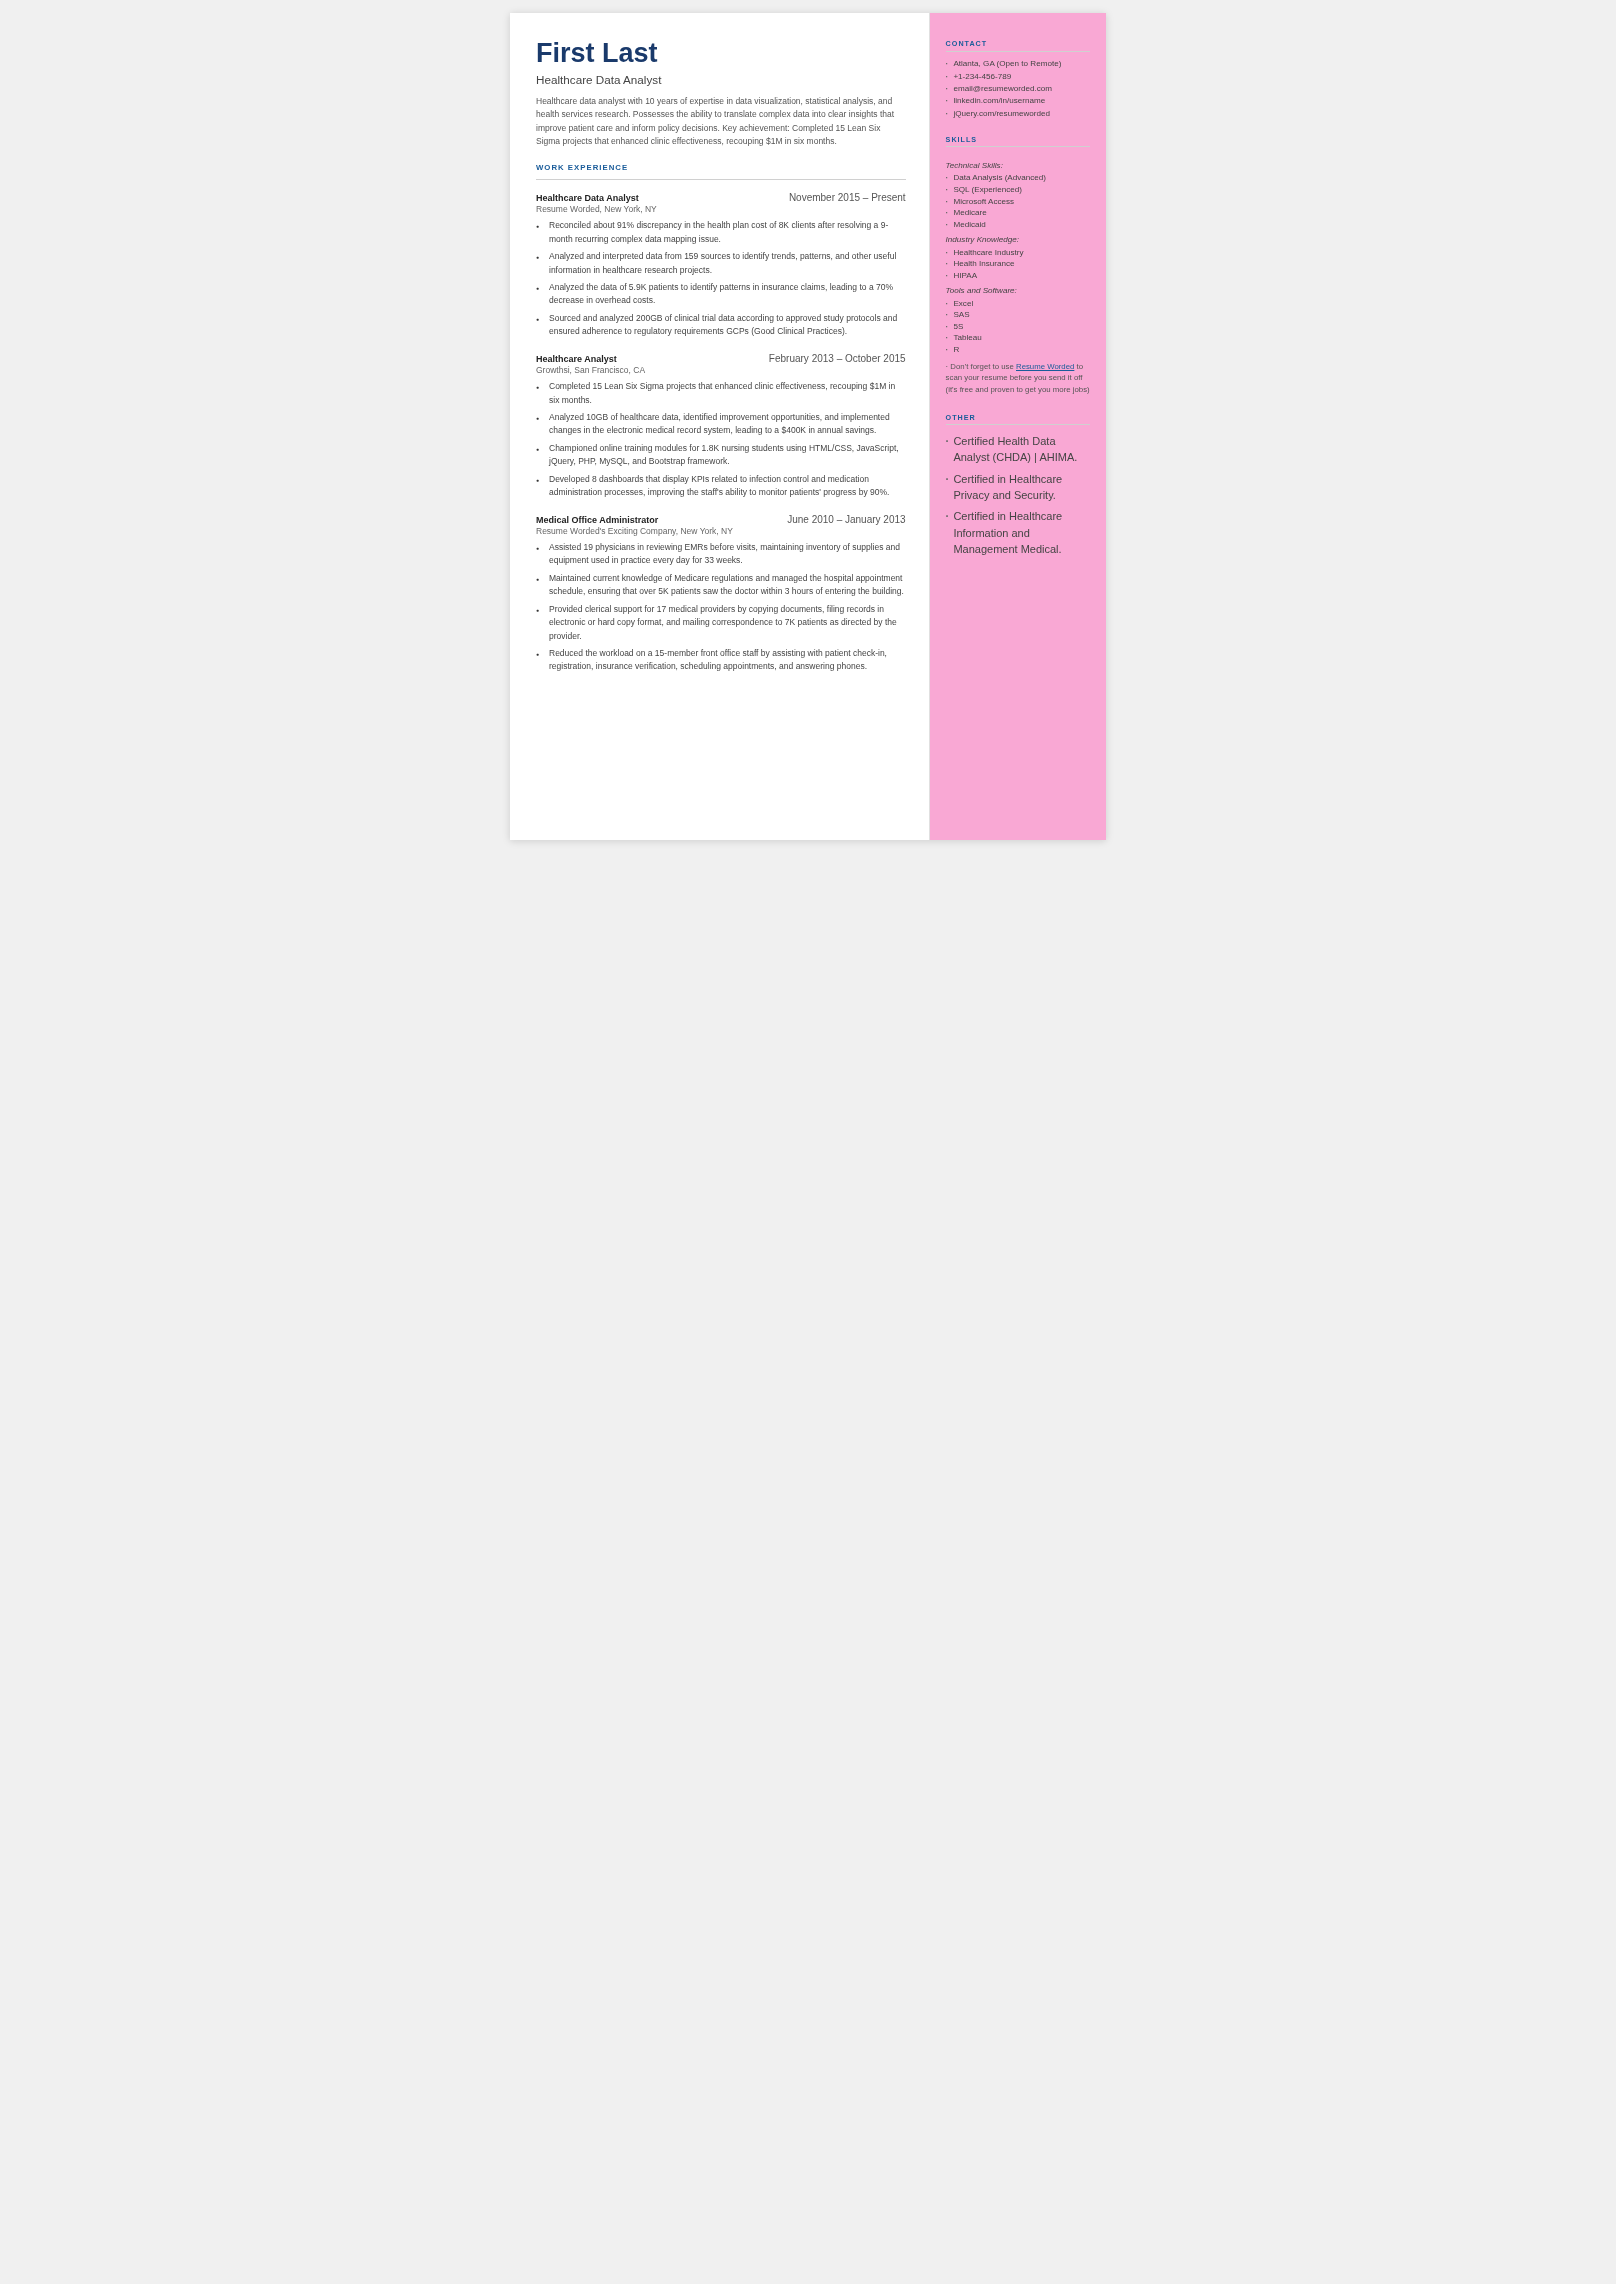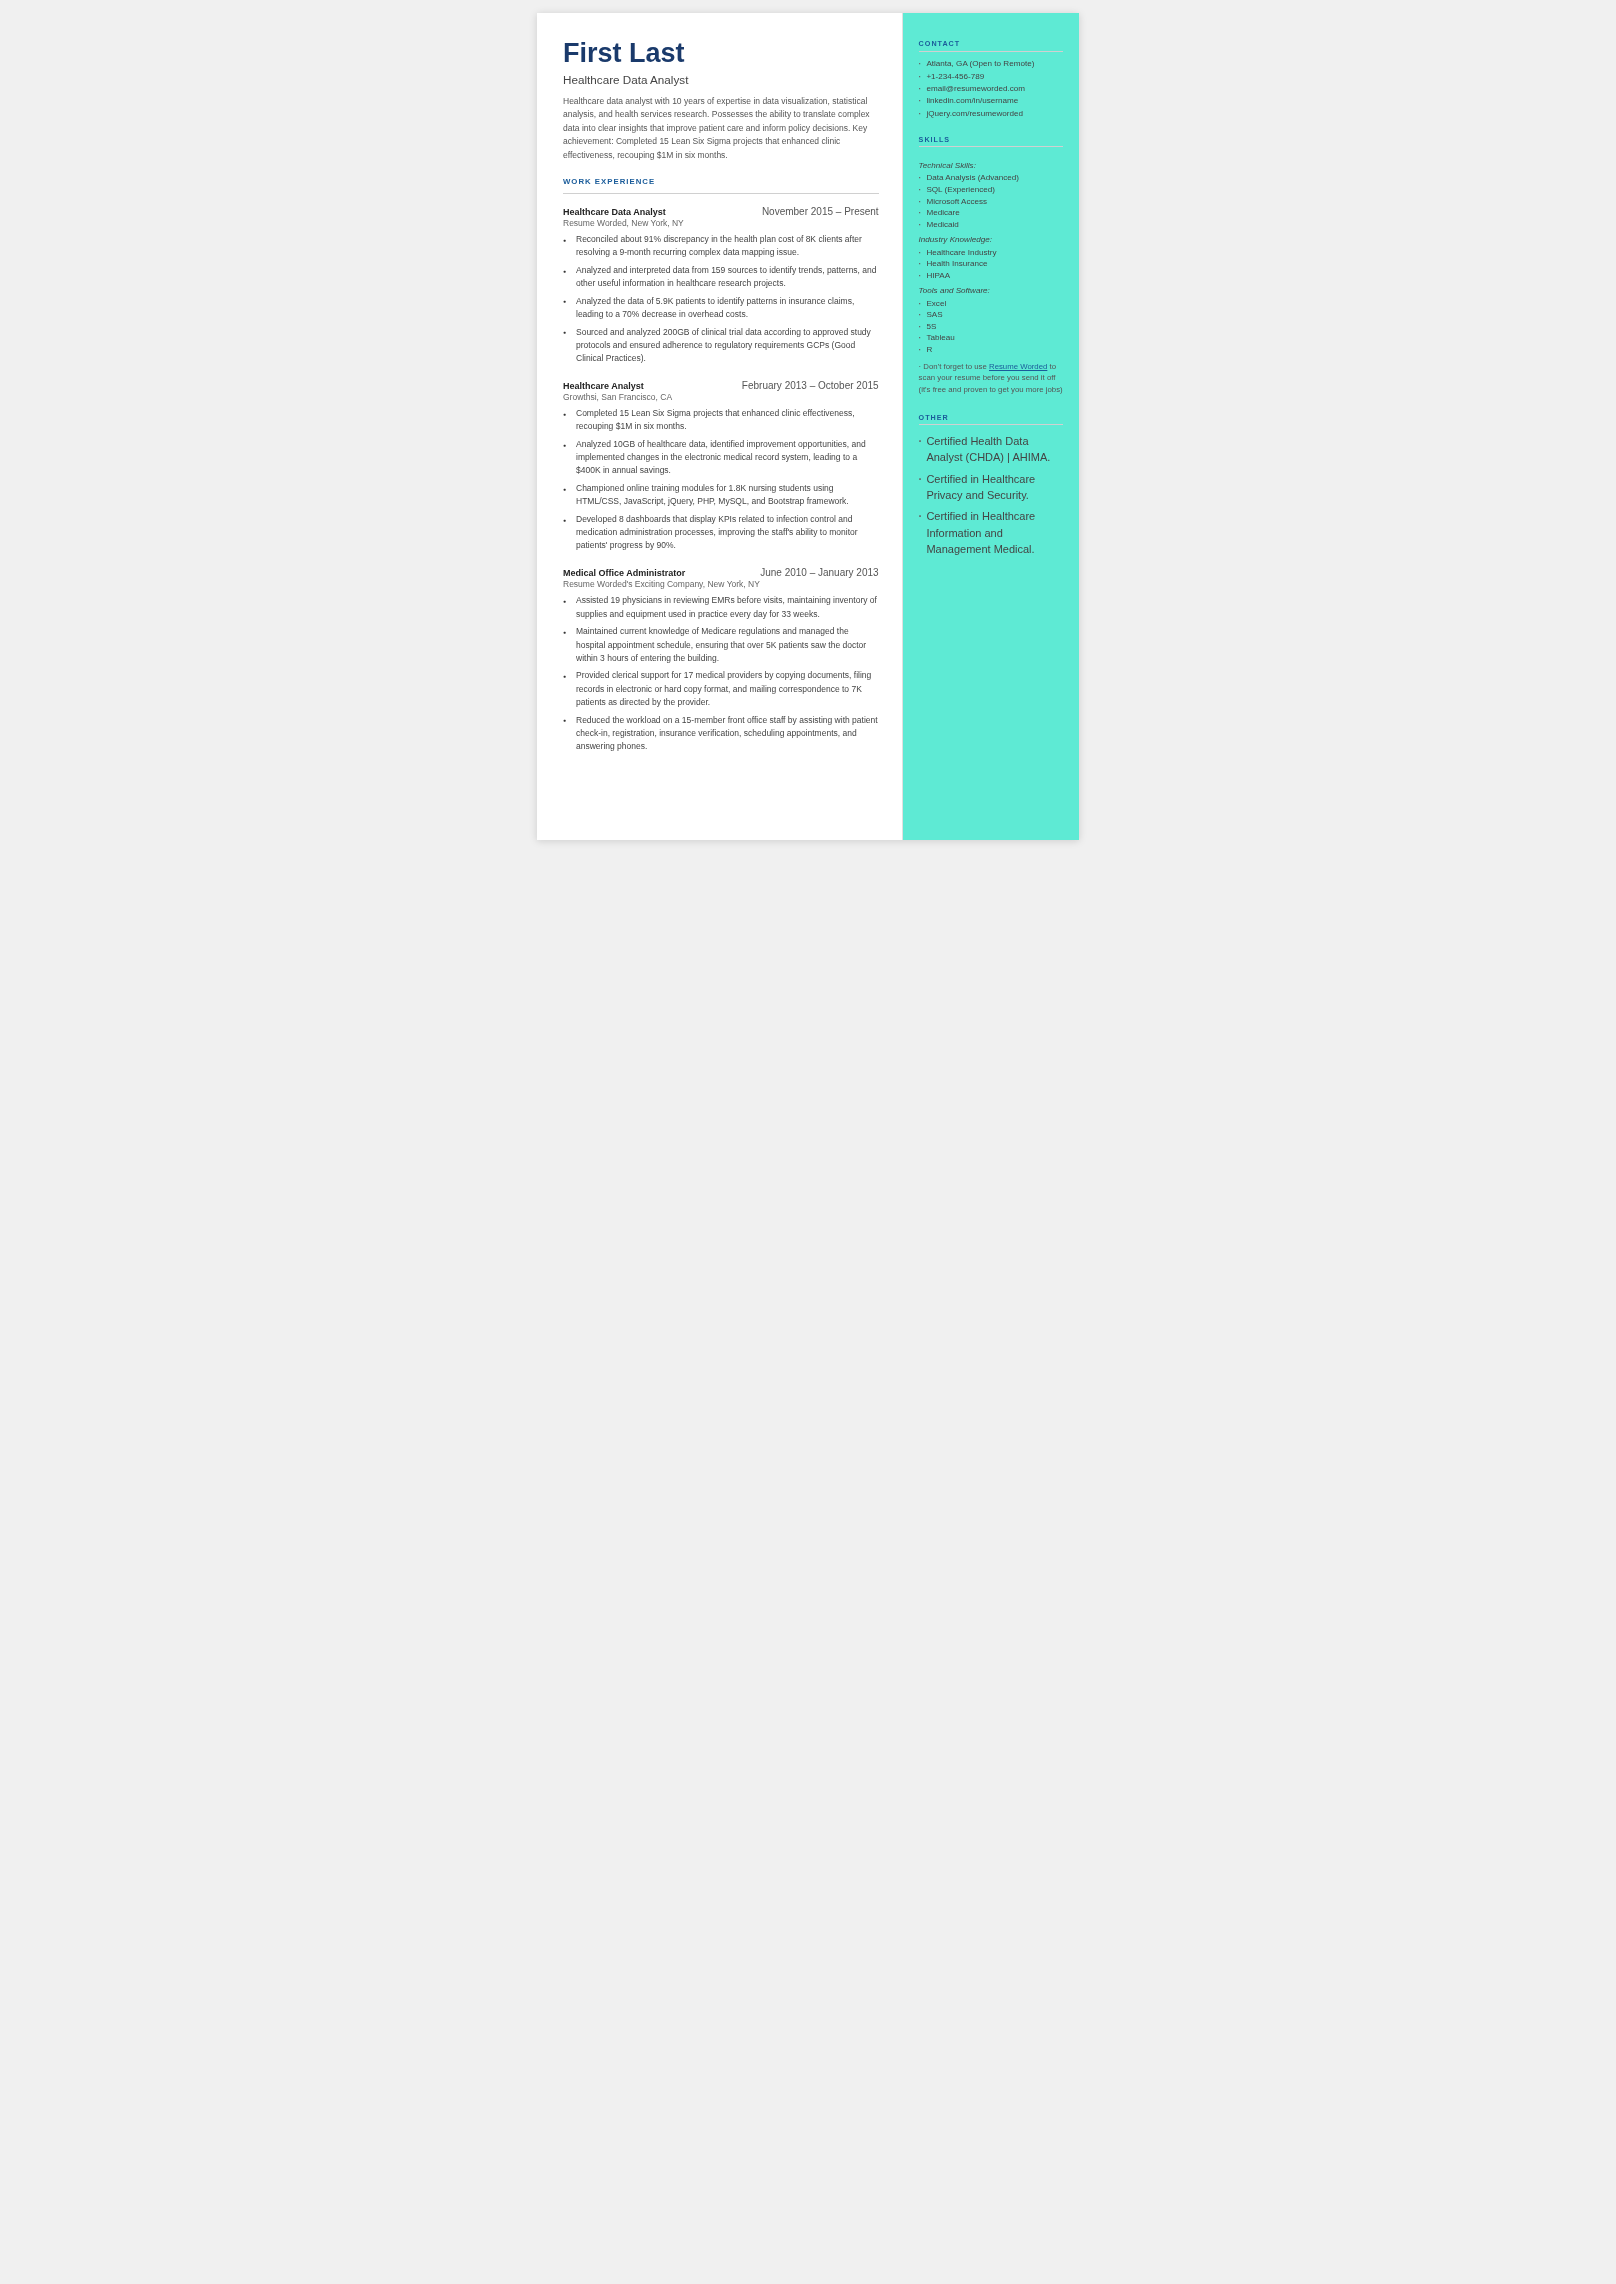--- a/index.html
+++ b/index.html
@@ -7,21 +7,21 @@
       font-family: 'Georgia', serif;
       background: #f0f0f0;
       display: flex;
       justify-content: center;
       align-items: flex-start;
       min-height: 100vh;
       padding: 13px;
     }
     .page {
       background: #fff;
-      width: 542px;
+      width: 596px;
       min-height: 827px;
       display: flex;
       flex-direction: row;
       box-shadow: 0 1.3px 7.8px rgba(0,0,0,0.15);
     }
     
     .main-col {
       flex: 1;
       padding: 26px 23.4px 26px 26px;
       border-right: 0.7px solid #e0e0e0;
@@ -103,21 +103,21 @@
       position: absolute;
       left: 0;
       color: #333;
       font-size: 5.2px;
       top: 2.6px;
     }
     
     .sidebar {
       width: 176px;
       padding: 26px 15.6px 26px 15.6px;
-      background: #5eead4;
+      background: #f9a8d4;
     }
     .sidebar-section {
       margin-bottom: 17px;
     }
     .sidebar-section-header {
       font-size: 7.2px;
       font-weight: 700;
       color: #1a5c9a;
       letter-spacing: 1px;
       text-transform: uppercase;

